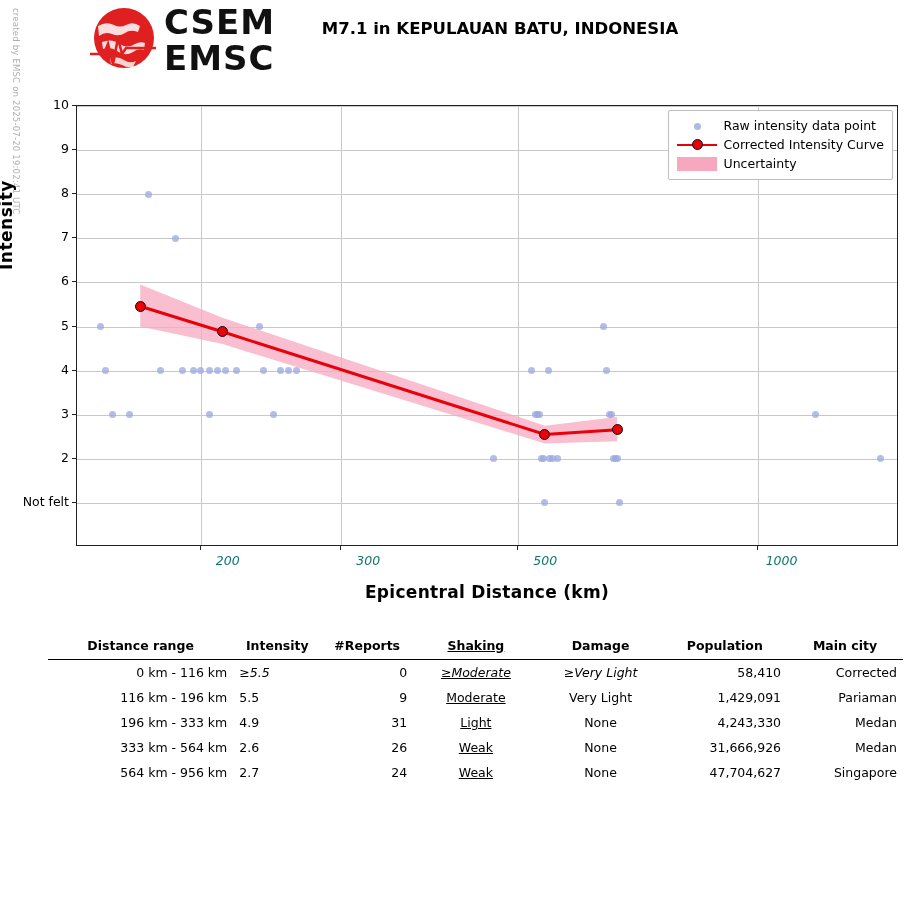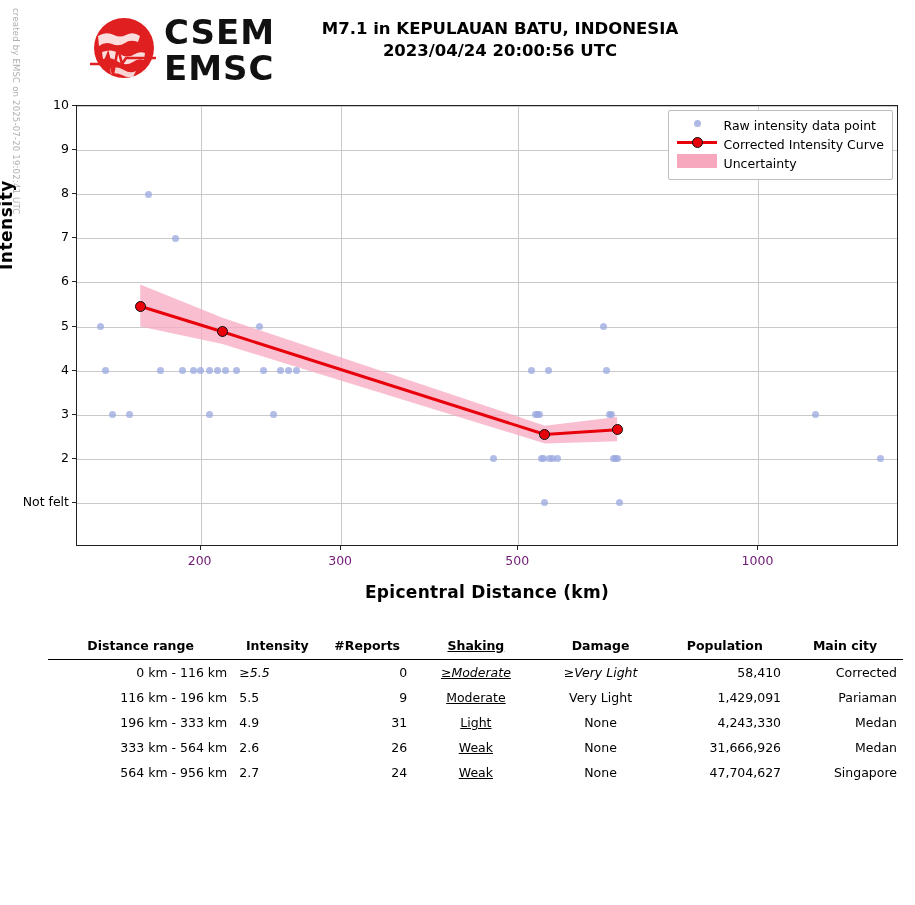--- a/index.html
+++ b/index.html
@@ -27,21 +27,21 @@
     transform-origin: left top;
     transform: rotate(90deg) translate(0, -11px);
     white-space: nowrap;
     letter-spacing: 0.2px;
   }
 
   
   .logo-wrap {
     position: absolute;
     left: 88px;
-    top: 10px;
+    top: 0;
     width: 185px;
     height: 88px;
   }
   .logo-globe {
     position: absolute;
     left: 0;
     top: 4px;
     width: 72px;
     height: 72px;
   }
@@ -106,23 +106,24 @@
     position: absolute;
     right: 884px;
     font-size: 12.5px;
     text-align: right;
     width: 90px;
     color: #000;
   }
   .xtick-label {
     position: absolute;
     font-size: 12.5px;
-    text-align: center;
+    text-align: right;
     width: 80px;
-    color: #701a75;
+    color: #0f766e;
+    font-style: italic;
   }
   .tick-mark-x {
     position: absolute;
     width: 1px;
     height: 4px;
     background: #222;
   }
   .tick-mark-y {
     position: absolute;
     height: 1px;
@@ -174,20 +175,21 @@
     top: 4px;
     background: #fff;
     border: 1px solid #bdbdbd;
     padding: 5px 8px 6px 8px;
     font-size: 12.5px;
     line-height: 19px;
     border-radius: 2px;
   }
   .legend-row {
     display: flex;
+    align-items: center;
     height: 19px;
     white-space: nowrap;
   }
   .legend-key {
     width: 40px;
     height: 14px;
     position: relative;
     margin-right: 7px;
     flex: 0 0 auto;
   }
@@ -278,21 +280,20 @@
     <path d="M2 50 h14 l4 -10 l5 20 l5 -26 l4 16 l4 -6 h30" fill="none" stroke="#e02020" stroke-width="2.6"></path>
   </svg>
   <div class="logo-text">
     <div>CSEM</div>
     <div>EMSC</div>
   </div>
 </div>
 
 <div class="title-block">
   <div class="title-main">M7.1 in KEPULAUAN BATU, INDONESIA</div>
-  <div class="title-sub">2023/04/24 20:00:56 UTC</div>
 </div>
 
 <div class="axis-label-y">Intensity</div>
 
 <div class="axis-label-x">Epicentral Distance (km)</div>
 
 <div id="ytick-holder">
     <div class="ytick-label" style="top: 493.9px; right: 846px; width: 120px;">Not felt</div>
     <div class="tick-mark-y" style="left: 72px; top: 501.9px;"></div>
     <div class="ytick-label" style="top: 449.8px; right: 846px; width: 120px;">2</div>

